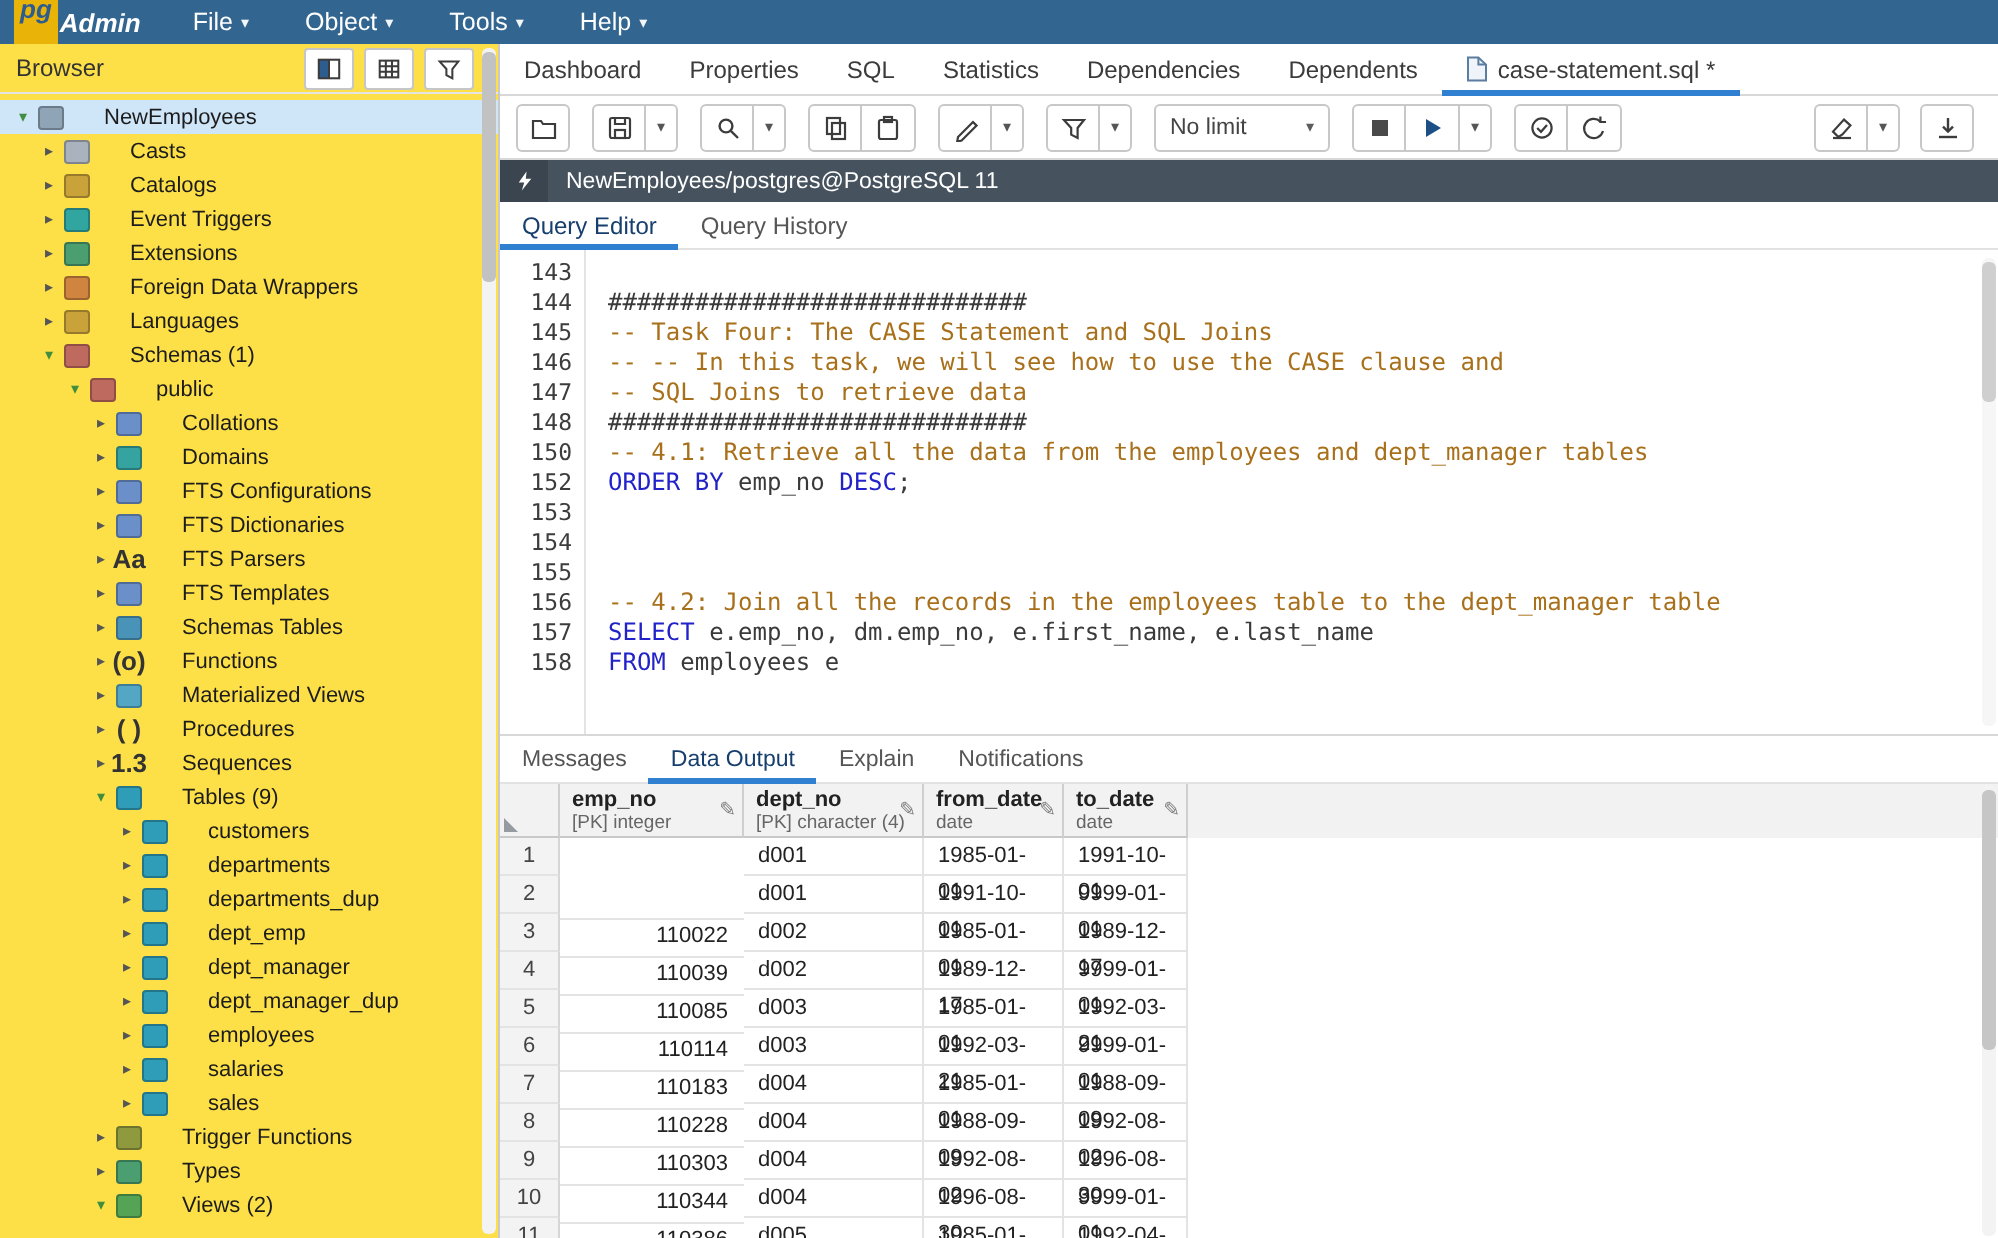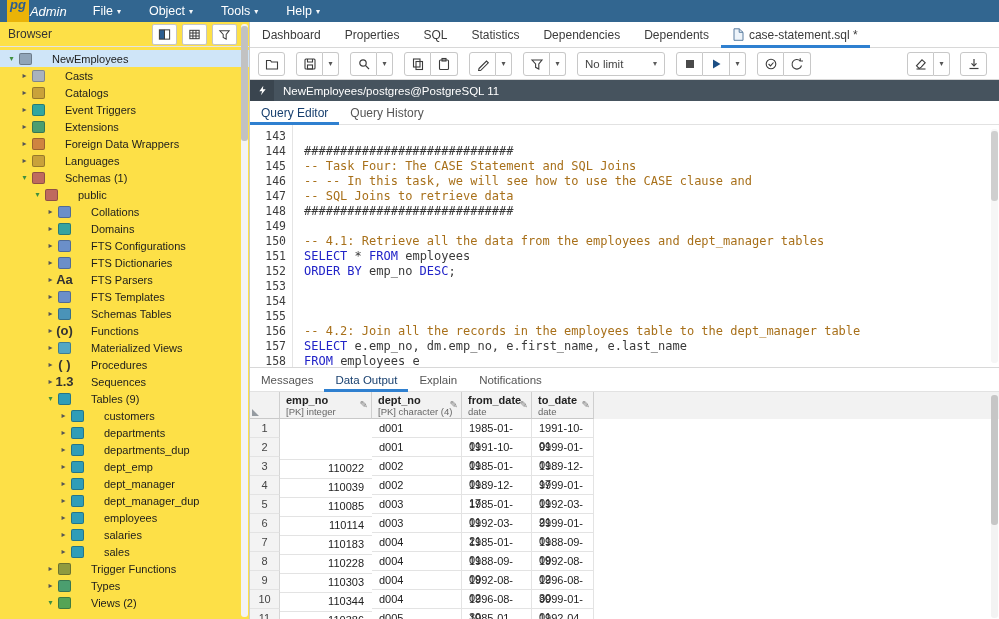--- a/index.html
+++ b/index.html
@@ -5,21 +5,21 @@
   html,body{margin:0;padding:0;background:#e8e8e8;}
   .app{position:relative;width:999px;height:619px;background:#fff;overflow:hidden;
        font-family:"Liberation Sans",sans-serif;-webkit-font-smoothing:antialiased;}
 
   
   .menubar{position:absolute;top:0;left:0;right:0;height:22px;background:#326690;
            display:flex;align-items:center;color:#fff;}
   .logo{display:flex;align-items:center;margin-left:7px;}
   .logo-pg{background:#eab308;color:#2d5d8f;font-weight:700;font-style:italic;font-size:13px;
            padding:0 3px;border-radius:3px;height:28px;line-height:16px;}
-  .logo-admin{color:#fff;font-weight:400;font-style:italic;font-size:13px;margin-left:1px;}
+  .logo-admin{color:#fff;font-weight:700;font-style:italic;font-size:13px;margin-left:1px;}
   .menus{display:flex;margin-left:26px;gap:28px;}
   .menu-item{font-size:12.5px;display:flex;align-items:center;cursor:default;}
   .menu-caret{font-size:8px;margin-left:4px;opacity:.95;}
 
   
   .left{position:absolute;top:22px;left:0;width:250px;bottom:0;background:#fde047;
         border-right:1px solid #c9c9c9;box-sizing:border-box;}
   .browser-head{height:24px;border-bottom:1px solid #e4e4e4;display:flex;align-items:center;}
   .browser-title{font-size:12px;color:#333;padding-left:8px;}
   .browser-tools{margin-left:auto;display:flex;gap:5px;padding-right:12px;}
@@ -545,23 +545,21 @@
       <div class="gutline"></div>
       <div class="escroll">
         <div class="ethumb"></div>
       </div>
     <div class="eline"><span class="gut">143</span><span class="code"></span></div>
         <div class="eline"><span class="gut">144</span><span class="code"><span class="c-plain">#############################</span></span></div>
         <div class="eline"><span class="gut">145</span><span class="code"><span class="c-comment">-- Task Four: The CASE Statement and SQL Joins</span></span></div>
         <div class="eline"><span class="gut">146</span><span class="code"><span class="c-comment">-- -- In this task, we will see how to use the CASE clause and</span></span></div>
         <div class="eline"><span class="gut">147</span><span class="code"><span class="c-comment">-- SQL Joins to retrieve data</span></span></div>
         <div class="eline"><span class="gut">148</span><span class="code"><span class="c-plain">#############################</span></span></div>
-        <div class="eline"><span class="gut">149</span><span class="code"></span></div>
         <div class="eline"><span class="gut">150</span><span class="code"><span class="c-comment">-- 4.1: Retrieve all the data from the employees and dept_manager tables</span></span></div>
-        <div class="eline"><span class="gut">151</span><span class="code"><span class="c-kw">SELECT</span><span class="c-plain"> * </span><span class="c-kw">FROM</span><span class="c-plain"> employees</span></span></div>
         <div class="eline"><span class="gut">152</span><span class="code"><span class="c-kw">ORDER BY</span><span class="c-plain"> emp_no </span><span class="c-kw">DESC</span><span class="c-plain">;</span></span></div>
         <div class="eline"><span class="gut">153</span><span class="code"></span></div>
         <div class="eline"><span class="gut">154</span></div>
         <div class="eline"><span class="gut">155</span><span class="code"></span></div>
         <div class="eline"><span class="gut">156</span><span class="code"><span class="c-comment">-- 4.2: Join all the records in the employees table to the dept_manager table</span></span></div>
         <div class="eline"><span class="gut">157</span><span class="code"><span class="c-kw">SELECT</span><span class="c-plain"> e.emp_no, dm.emp_no, e.first_name, e.last_name</span></span></div>
         <div class="eline"><span class="gut">158</span><span class="code"><span class="c-kw">FROM</span><span class="c-plain"> employees e</span></span></div>
       </div>
 
     <div class="outtabs" id="outtabs">

